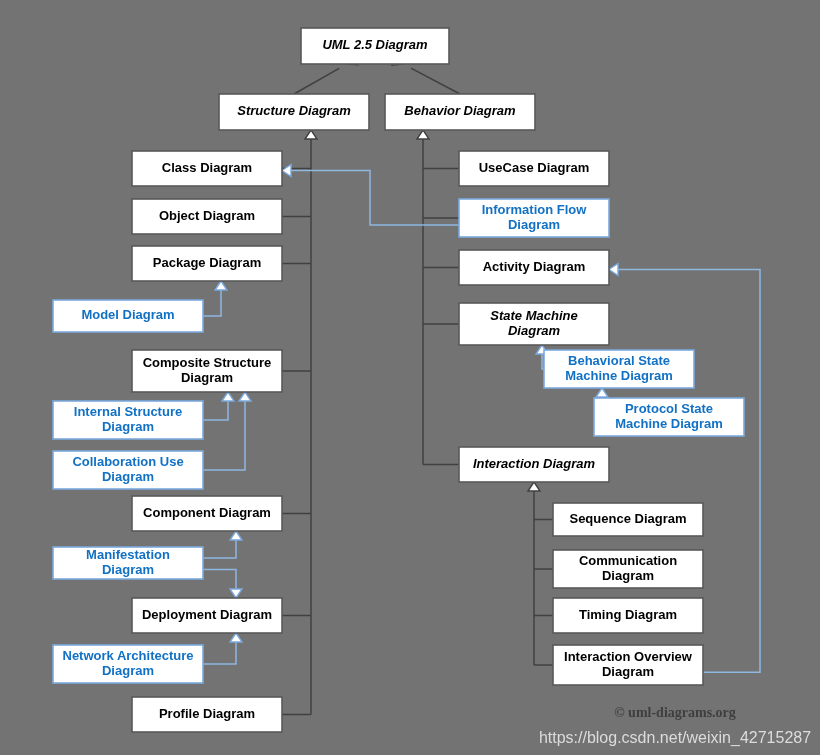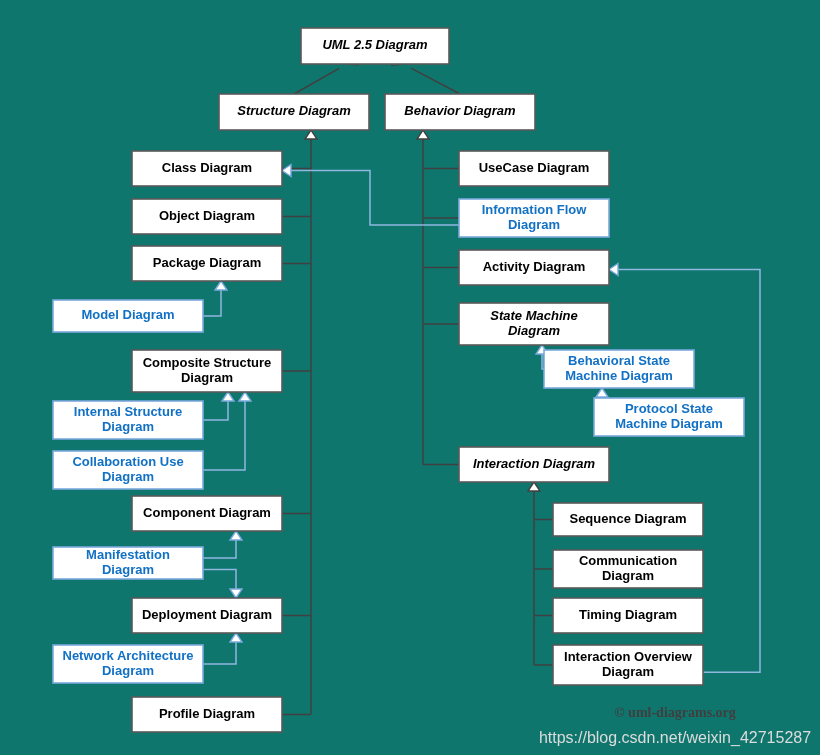--- a/index.html
+++ b/index.html
@@ -10,21 +10,21 @@
   body {
     width: 820px;
     height: 755px;
     font-family: "Liberation Sans", sans-serif;
     overflow: hidden;
   }
   #diagram-root {
     position: relative;
     width: 820px;
     height: 755px;
-    background: #0f766e;
+    background: #737373;
   }
   svg.canvas {
     position: absolute;
     left: 0;
     top: 0;
     width: 820px;
     height: 755px;
     display: block;
   }
   .node-label {

